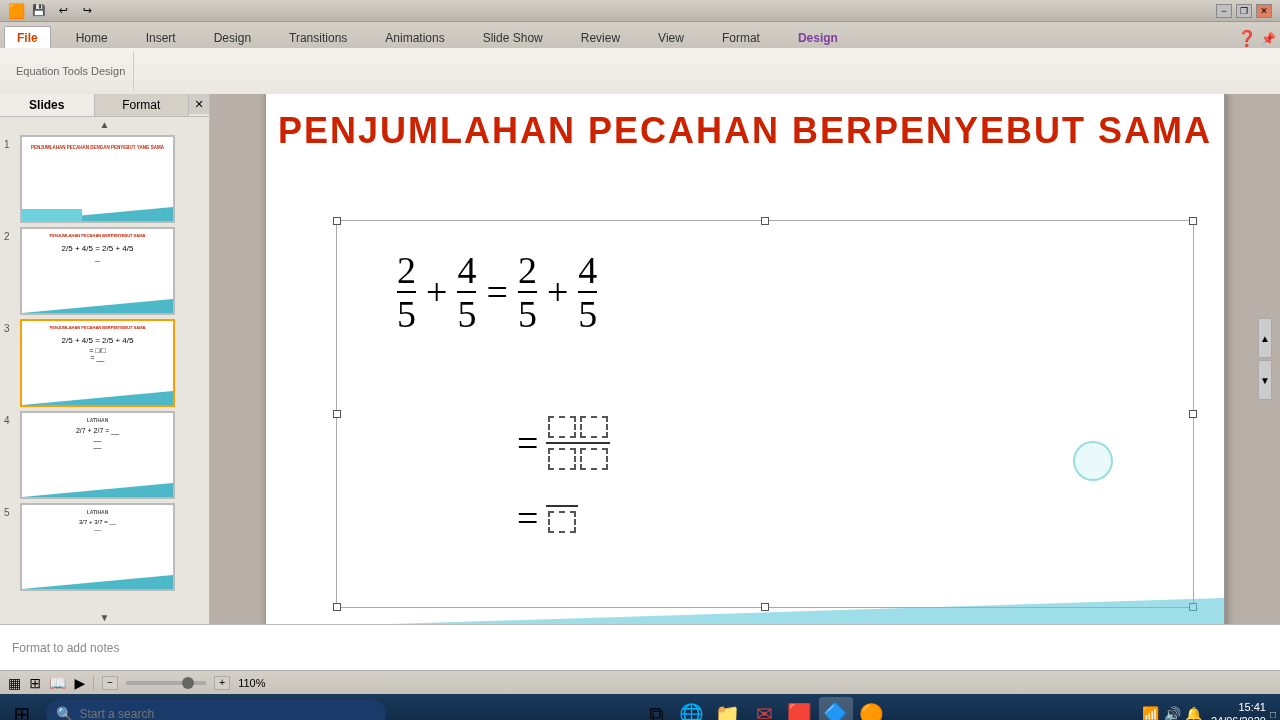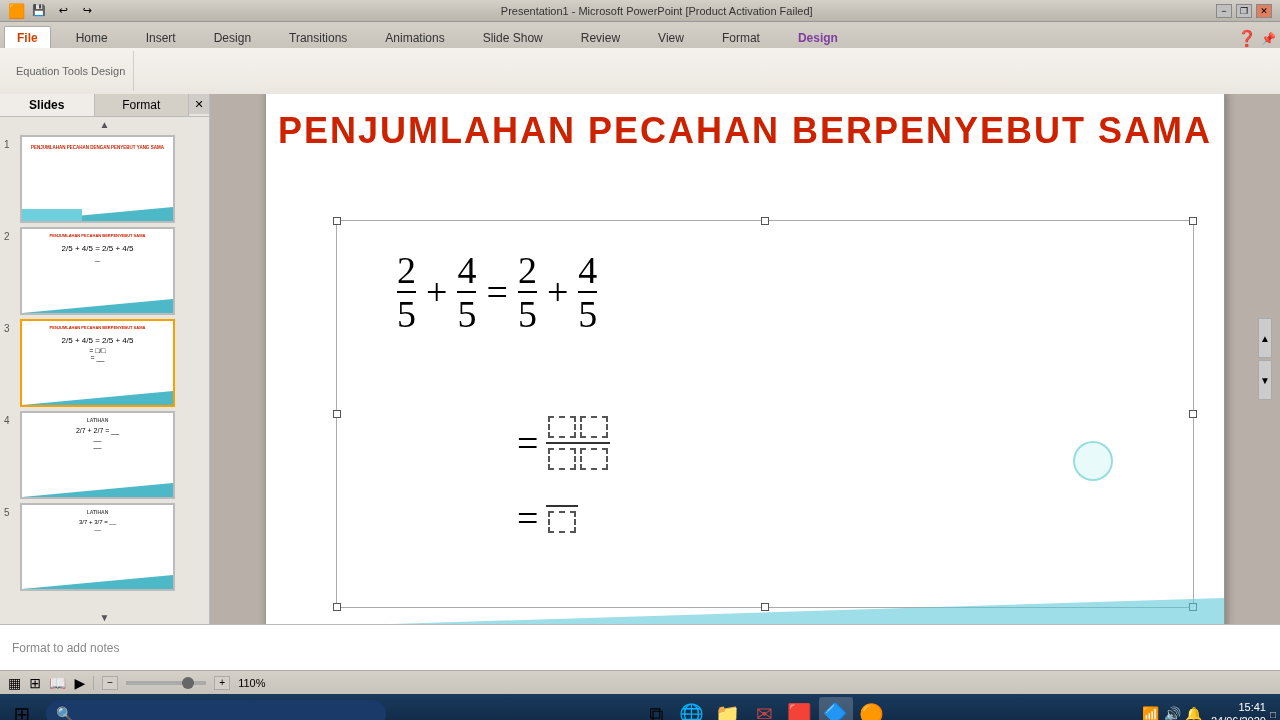--- a/index.html
+++ b/index.html
@@ -405,21 +405,20 @@
 </head>
 <body>
 
 <div id="titlebar">
   <div id="titlebar-left">
     <span style="font-size:14px;">🟧</span>
     <span class="qa-btn">💾</span>
     <span class="qa-btn">↩</span>
     <span class="qa-btn">↪</span>
   </div>
-  <div id="titlebar-center">Presentation1 - Microsoft PowerPoint [Product Activation Failed]</div>
   <div id="titlebar-right">
     <div class="title-btn">−</div>
     <div class="title-btn">❐</div>
     <div class="title-btn" style="background:#e08060;">✕</div>
   </div>
 </div>
 
 <div id="ribbon-wrapper">
 
   <div id="context-ribbon">
@@ -628,20 +627,21 @@
     </div>
     <div class="zoom-btn">+</div>
     <span>110%</span>
   </div>
 </div>
 
 <div id="taskbar">
   <div class="taskbar-btn" style="font-size:20px;">⊞</div>
   <div id="taskbar-search">
     <span style="color:#aaa; font-size:14px;">🔍</span>
+    <input type="text" placeholder="Start a search" style="">
   </div>
   <div id="taskbar-center">
     <div class="taskbar-app">⧉</div>
     <div class="taskbar-app" style="color:#0078d4;">🌐</div>
     <div class="taskbar-app" style="color:#f0a000;">📁</div>
     <div class="taskbar-app" style="color:#cc4444;">✉</div>
     <div class="taskbar-app" style="color:#d04020;">🟥</div>
     <div class="taskbar-app active" style="color:#4060cc;">🔷</div>
     <div class="taskbar-app" style="color:#e06030;">🟠</div>
   </div>

